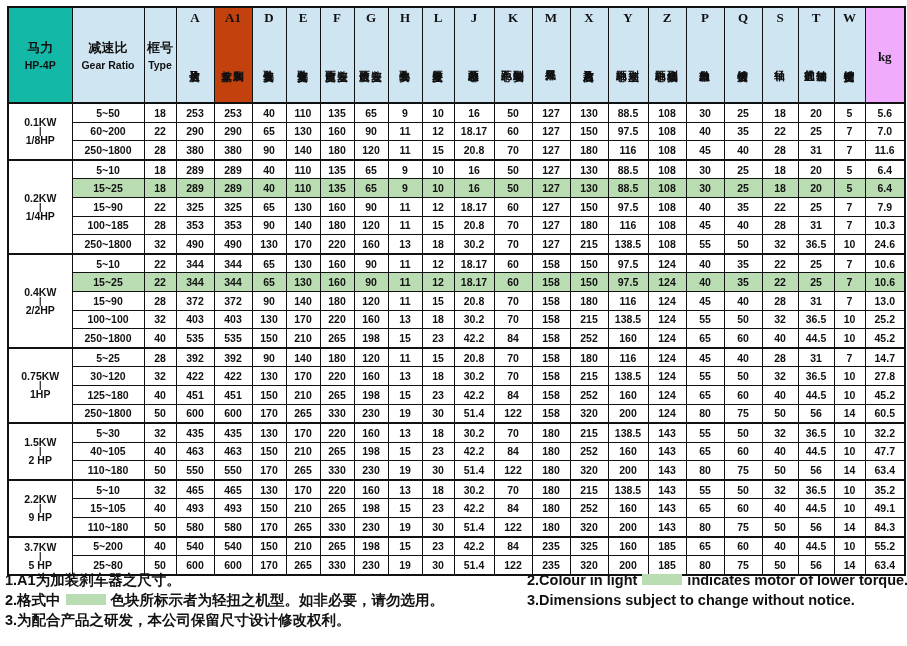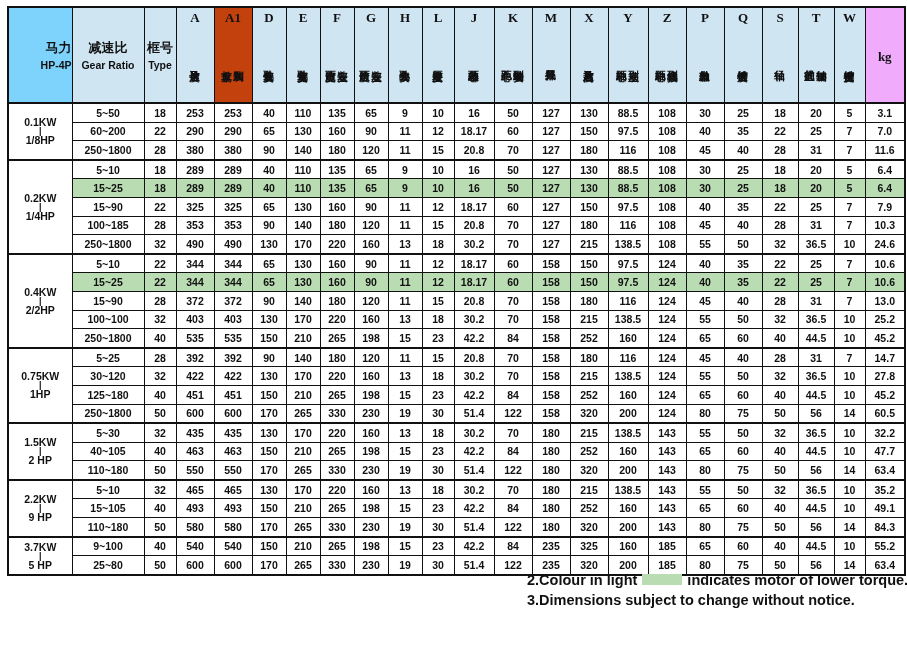--- a/index.html
+++ b/index.html
@@ -73,21 +73,21 @@
         <col style="width: 38px;">
         <col style="width: 38px;">
         <col style="width: 38px;">
         <col style="width: 36px;">
         <col style="width: 36px;">
         <col style="width: 31px;">
         <col style="width: 40px;">
       </colgroup>
     <thead>
         <tr>
-          <th class="corner" style="background: #7dd3fc; text-align: right;">
+          <th class="corner" style="background: #14b8a6;">
             <div class="cn">马力</div>
             <div class="sub">HP-4P</div>
           </th>
           <th class="corner" style="background: rgb(207, 229, 242);">
             <div class="cn">减速比</div>
             <div class="sub">Gear Ratio</div>
           </th>
           <th class="corner" style="background: rgb(207, 229, 242);">
             <div class="cn">框号</div>
             <div class="sub">Type</div>
@@ -144,21 +144,21 @@
           <td>50</td>
           <td>127</td>
           <td>130</td>
           <td>88.5</td>
           <td>108</td>
           <td>30</td>
           <td>25</td>
           <td>18</td>
           <td>20</td>
           <td>5</td>
-          <td>3.1</td>
+          <td>5.6</td>
         </tr>
         <tr>
           <td>60~200</td>
           <td>22</td>
           <td>290</td>
           <td>290</td>
           <td>65</td>
           <td>130</td>
           <td>160</td>
           <td>90</td>
@@ -705,21 +705,21 @@
           <td>56</td>
           <td>14</td>
           <td>84.3</td>
         </tr>
         <tr class="group-start">
           <td class="glabel" rowspan="2">
             <div>3.7KW</div>
             <div class="bar">|</div>
             <div>5 HP</div>
           </td>
-          <td>9~100</td>
+          <td>5~200</td>
           <td>40</td>
           <td>540</td>
           <td>540</td>
           <td>150</td>
           <td>210</td>
           <td>265</td>
           <td>198</td>
           <td>15</td>
           <td>23</td>
           <td>42.2</td>
@@ -756,19 +756,22 @@
           <td>75</td>
           <td>50</td>
           <td>56</td>
           <td>14</td>
           <td>63.4</td>
         </tr>
       </tbody>
   </table>
   <div class="notes">
     <div class="notes-cn">
+        <div class="note-line"><span>1.A1为加装刹车器之尺寸。</span></div>
+        <div class="note-line"><span>2.格式中</span><span class="swatch" style="background: rgb(185, 220, 178);"></span><span>色块所标示者为轻扭之机型。如非必要，请勿选用。</span></div>
+        <div class="note-line"><span>3.为配合产品之研发，本公司保留尺寸设计修改权利。</span></div>
       </div>
     <div class="notes-en">
         <div class="note-line"><span>2.Colour in light</span><span class="swatch" style="background: rgb(185, 220, 178);"></span><span>indicates motor of lower torque.</span></div>
         <div class="note-line"><span>3.Dimensions subject to change without notice.</span></div>
       </div>
   </div>
 </div>
 
 </body></html>

